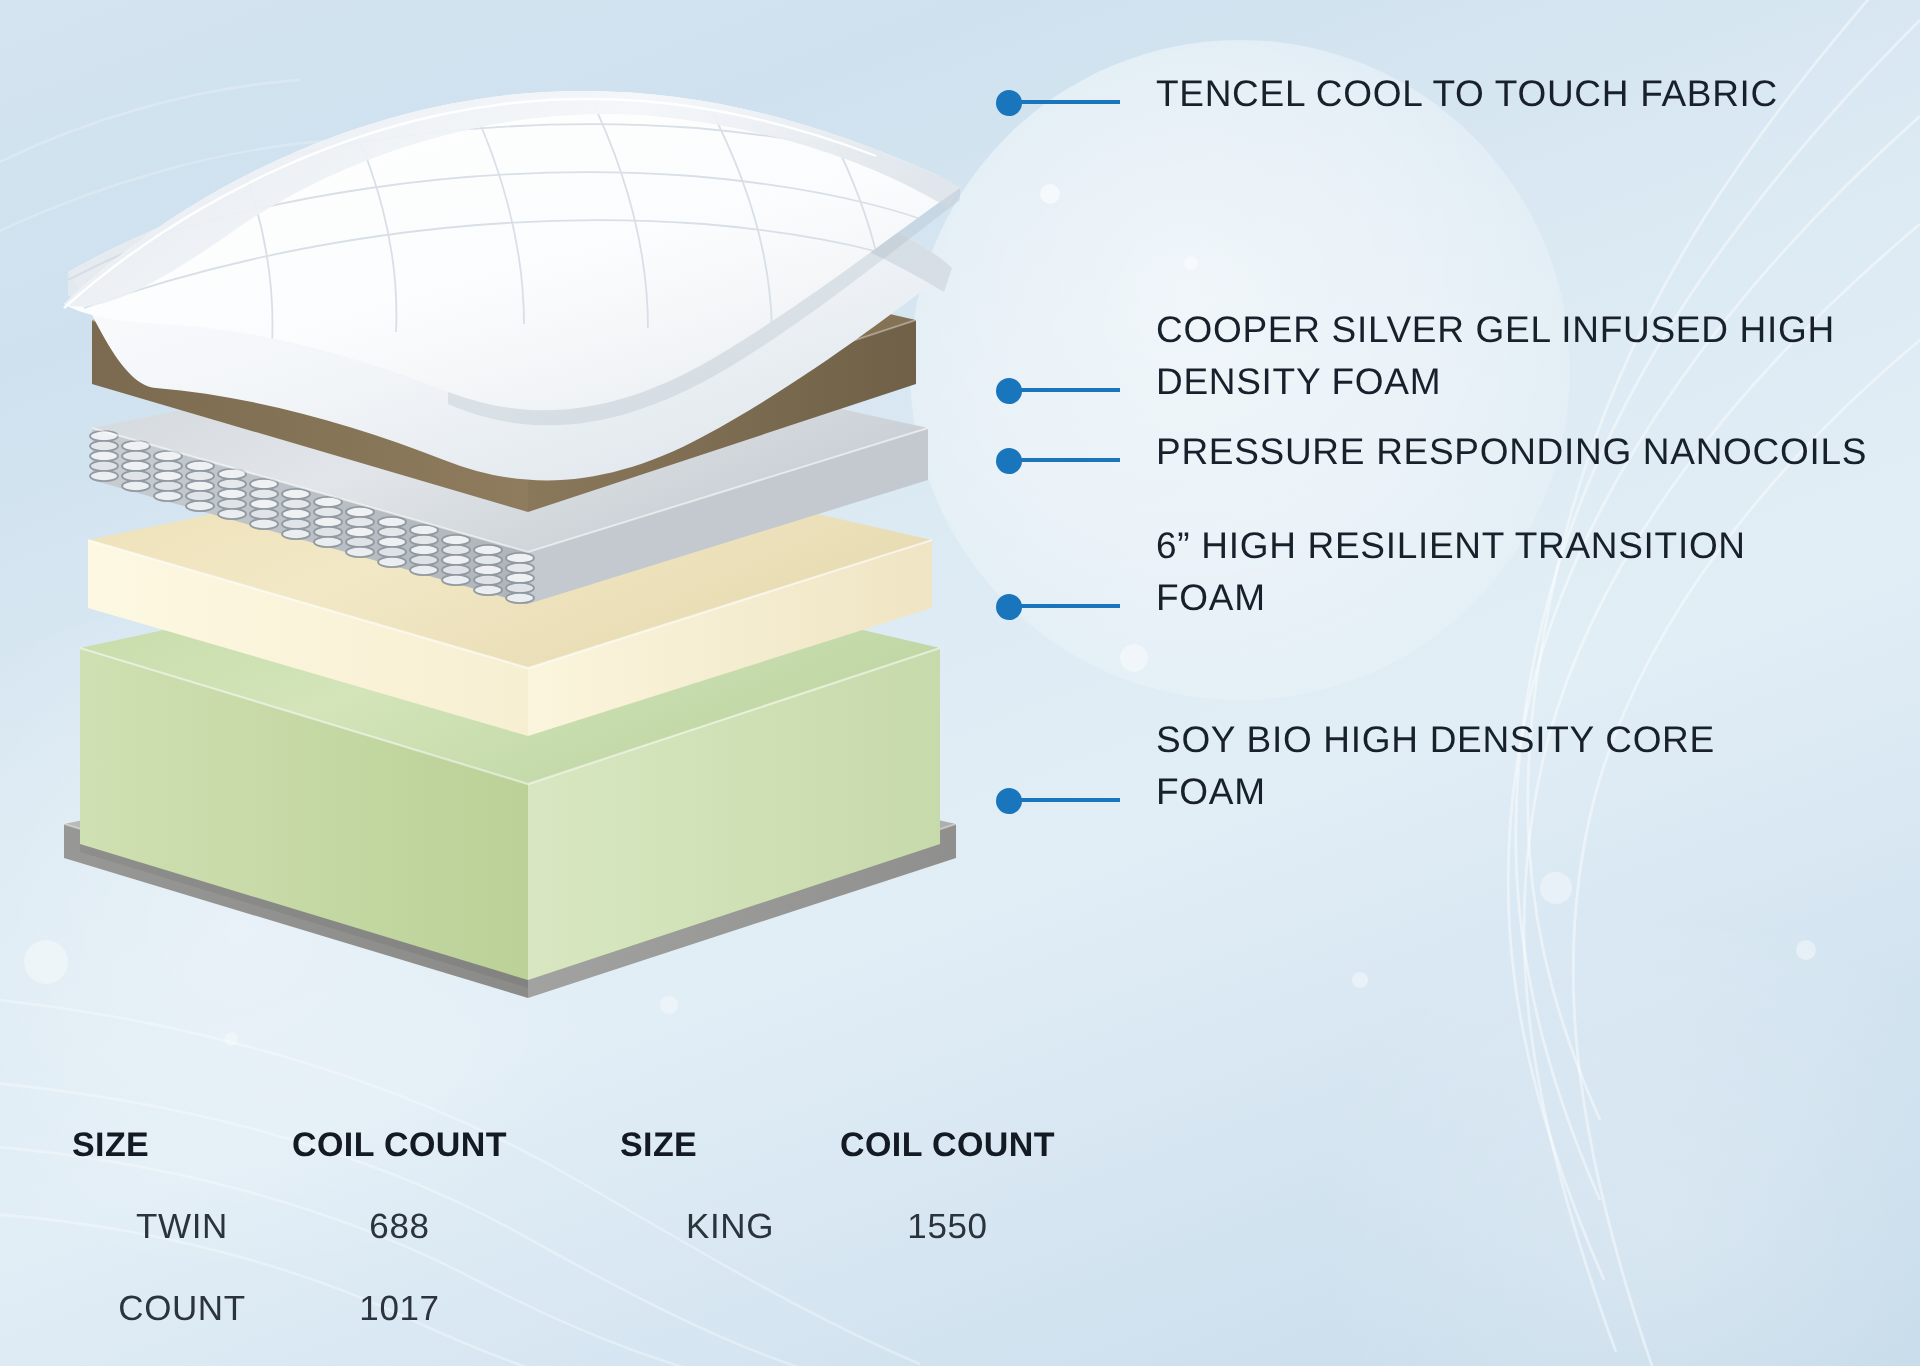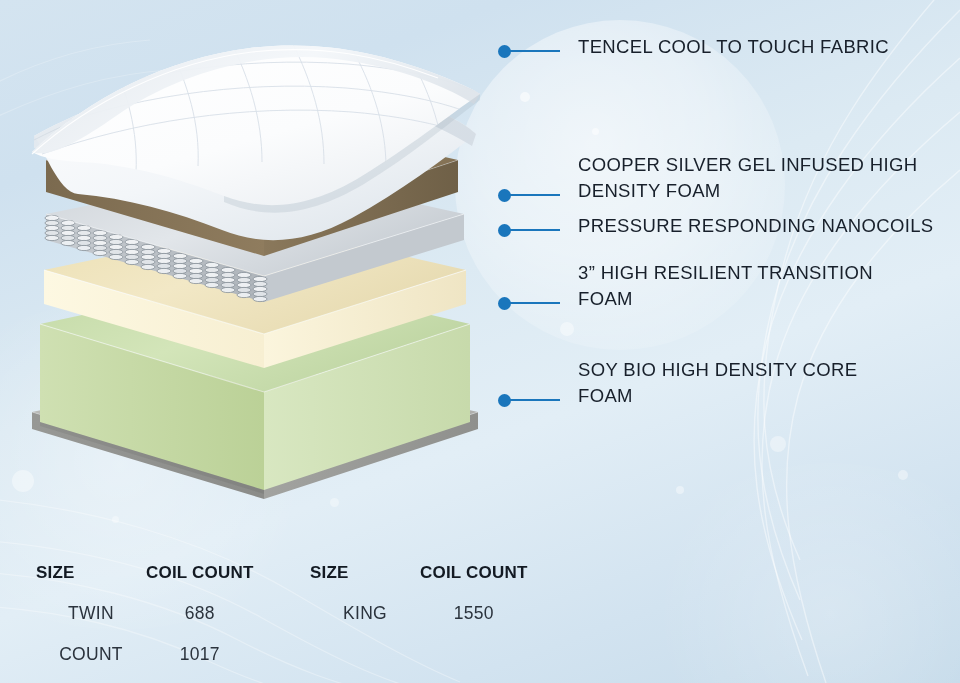--- a/index.html
+++ b/index.html
@@ -492,21 +492,21 @@
       <span class="callout-line"></span>
     </span>
     <span class="callout-text">PRESSURE RESPONDING NANOCOILS</span>
   </div>
 
   <div class="callout" style="left:498px; top:260px;">
     <span class="callout-marker">
       <span class="callout-dot"></span>
       <span class="callout-line"></span>
     </span>
-    <span class="callout-text">3” HIGH RESILIENT TRANSITION
+    <span class="callout-text">6” HIGH RESILIENT TRANSITION
 FOAM</span>
   </div>
 
   <div class="callout" style="left:498px; top:357px;">
     <span class="callout-marker">
       <span class="callout-dot"></span>
       <span class="callout-line"></span>
     </span>
     <span class="callout-text">SOY BIO HIGH DENSITY CORE
 FOAM</span>

